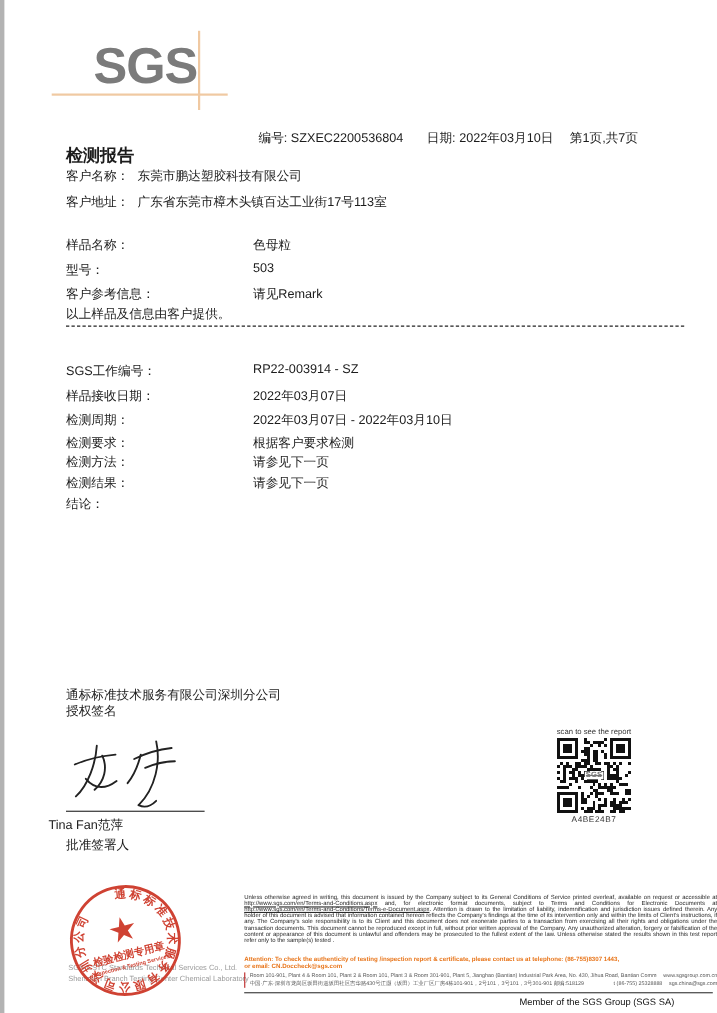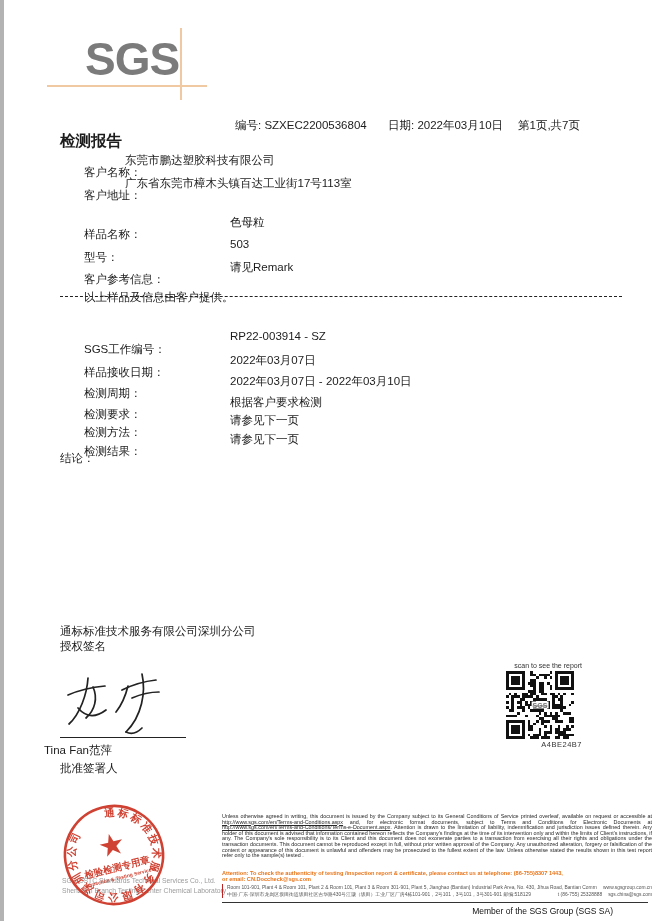--- a/index.html
+++ b/index.html
@@ -13,37 +13,37 @@
   .logo-hline { position:absolute; left:47px; top:85px; width:160px; height:2px; background:#f0c9a2; }
   .logo-vline { position:absolute; left:180px; top:28px; width:2px; height:72px; background:#f0c9a2; }
 
   .title-row { position:absolute; left:0; top:116px; width:652px; height:20px; font-size:11.5px; }
   .report-title { position:absolute; left:60px; top:-2px; font-size:15.5px; font-weight:bold;margin-top:17px; }
   .hdr-no   { position:absolute; left:235px; top:2px; }
   .hdr-date { position:absolute; left:388px; top:2px; }
   .hdr-page { position:absolute; left:518px; top:2px; }
 
   .row { position:absolute; font-size:11.5px; white-space:nowrap; }
-  .row .lbl { position:absolute; left:60px; top:12px;margin-left:24px; }
+  .row .lbl { position:absolute; left:60px; top:0; }
   .row .val-near { position:absolute; left:125px; top:0; }
   .row .val-far  { position:absolute; left:230px; top:0; }
 
   .dashed-sep { position:absolute; left:60px; top:296px; width:562px; border-top:1.5px dashed #222; }
 
   .conclusion-lbl { position:absolute; left:60px; top:451px; font-size:11.5px; }
   .conclusion-text { position:absolute; left:230px; top:449px; width:394px; font-size:11.3px; line-height:15.6px; text-align:justify; }
 
   .sig-company { position:absolute; left:60px; top:624px; font-size:11.5px; }
   .sig-auth    { position:absolute; left:60px; top:639px; font-size:11.5px; }
   .sig-svg     { position:absolute; left:62px; top:668px; }
   .sig-line    { position:absolute; left:60px; top:737px; width:126px; border-top:1.6px solid #222; }
   .sig-name    { position:absolute; left:44px; top:743px; font-size:11.5px; }
   .sig-role    { position:absolute; left:60px; top:761px; font-size:11.5px; }
 
-  .qr-wrap { position:absolute; left:498px; top:662px; width:84px; text-align:right; }
+  .qr-wrap { position:absolute; left:498px; top:662px; width:84px; text-align:center; }
   .qr-caption { font-size:7px; color:#333; margin-bottom:2px; }
   .qr-box { position:relative; width:68px; height:68px; margin:0 auto; background:#fff; }
   .qr-center-label { position:absolute; left:50%; top:50%; transform:translate(-50%,-50%); background:#fff; padding:0 1px; font-size:7px; font-weight:bold; color:#777; letter-spacing:0; text-decoration:line-through; }
   .qr-code-text { font-size:7.5px; color:#333; margin-top:1px; letter-spacing:0.5px; }
 
   .stamp { position:absolute; left:62px; top:803px; width:104px; height:104px; transform:rotate(-14deg); opacity:.92; }
   .footer-co1 { position:absolute; left:62px; top:877px; font-size:6.8px; color:#9b9b9b; white-space:nowrap; }
   .footer-co2 { position:absolute; left:62px; top:887px; font-size:6.8px; color:#9b9b9b; white-space:nowrap; }
 
   .disclaimer { position:absolute; left:222px; top:814px; width:430px; font-size:5.4px; line-height:5.6px; color:#2a2a2a; text-align:justify; }

